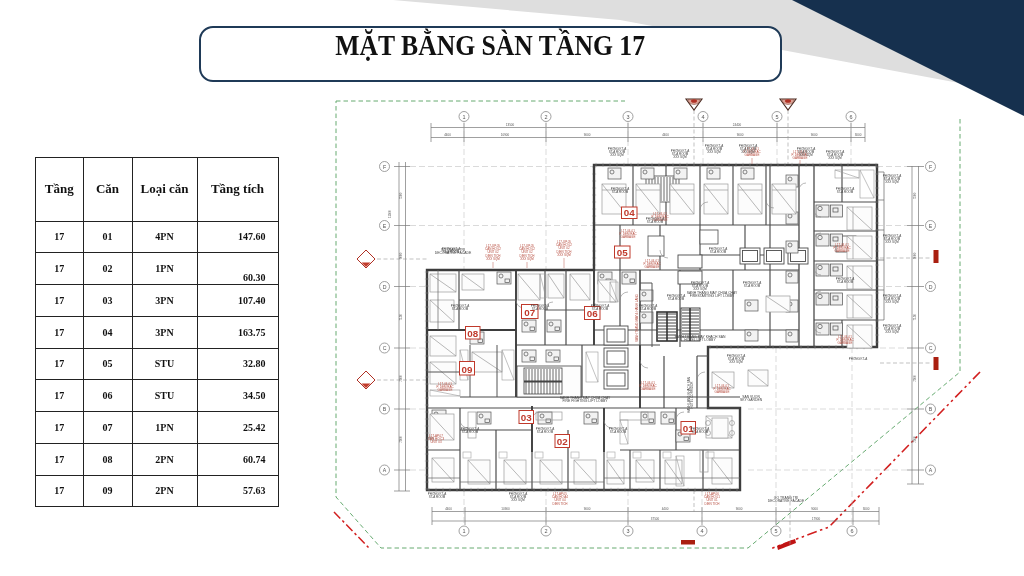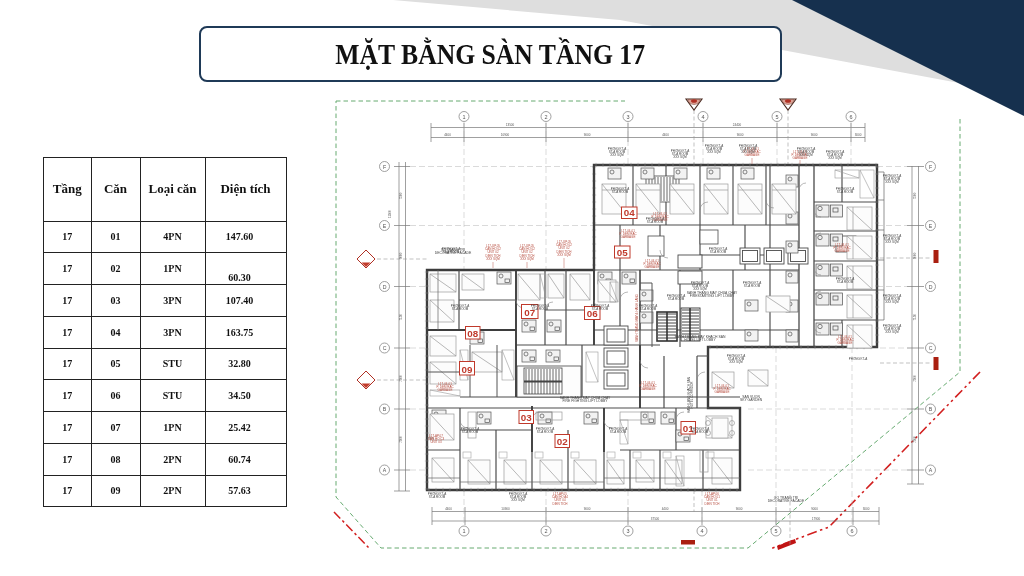--- a/index.html
+++ b/index.html
@@ -1,22 +1,22 @@
 <!DOCTYPE html>
 <html lang="vi"><head><meta charset="utf-8">
 <style>
 html,body{margin:0;padding:0;width:1024px;height:576px;background:#fff;overflow:hidden;position:relative}
 *{box-sizing:border-box}
-#title{position:absolute;left:199px;top:26px;width:583px;height:56px;border:2px solid #1f3a57;border-radius:8px;background:#fff;display:flex;align-items:center;justify-content:center;font-family:"Liberation Serif",serif;font-weight:bold;font-size:30px;color:#111}
+#title{position:absolute;left:199px;top:26px;width:583px;height:56px;border:2px solid #1f3a57;border-radius:14px;background:#fff;display:flex;justify-content:center;font-family:"Liberation Serif",serif;font-weight:bold;font-size:30px;color:#111}
 #title span{display:inline-block;transform:scaleX(0.855)}
-#tbl{position:absolute;left:43px;top:157px;border-collapse:collapse;font-family:"Liberation Serif",serif;font-weight:bold;color:#111}
+#tbl{position:absolute;left:35px;top:157px;border-collapse:collapse;font-family:"Liberation Serif",serif;font-weight:bold;color:#111}
 #tbl td,#tbl th{border:1.4px solid #222;text-align:center;vertical-align:middle;padding:0}
 #tbl th{height:63.5px;font-size:13px}
 #tbl td{height:31.75px;font-size:10px}
-#tbl .ar{text-align:center;padding-right:12px}
+#tbl .ar{text-align:right;padding-right:12px}
 #tbl td.low{vertical-align:bottom;padding-bottom:1px}
 svg{position:absolute;left:0;top:0}
 </style></head>
 <body>
 
 <svg width="1024" height="576" viewBox="0 0 1024 576">
 
 <polygon points="393,0 1024,0 1024,95 620,20" fill="#dedede"></polygon>
 
 <polygon points="792,0 1024,0 1024,116" fill="#16304e"></polygon>
@@ -31,21 +31,21 @@
       <col style="width:47.5px">
       <col style="width:49px">
       <col style="width:65px">
       <col style="width:81px">
     </colgroup>
 <tbody>
       <tr>
         <th>Tầng</th>
         <th>Căn</th>
         <th>Loại căn</th>
-        <th>Diện tích</th>
+        <th>Tầng tích</th>
       </tr>
 <tr>
         <td>17</td>
         <td>01</td>
         <td>4PN</td>
         <td class="ar">147.60</td>
       </tr>
 <tr>
         <td>17</td>
         <td>02</td>

